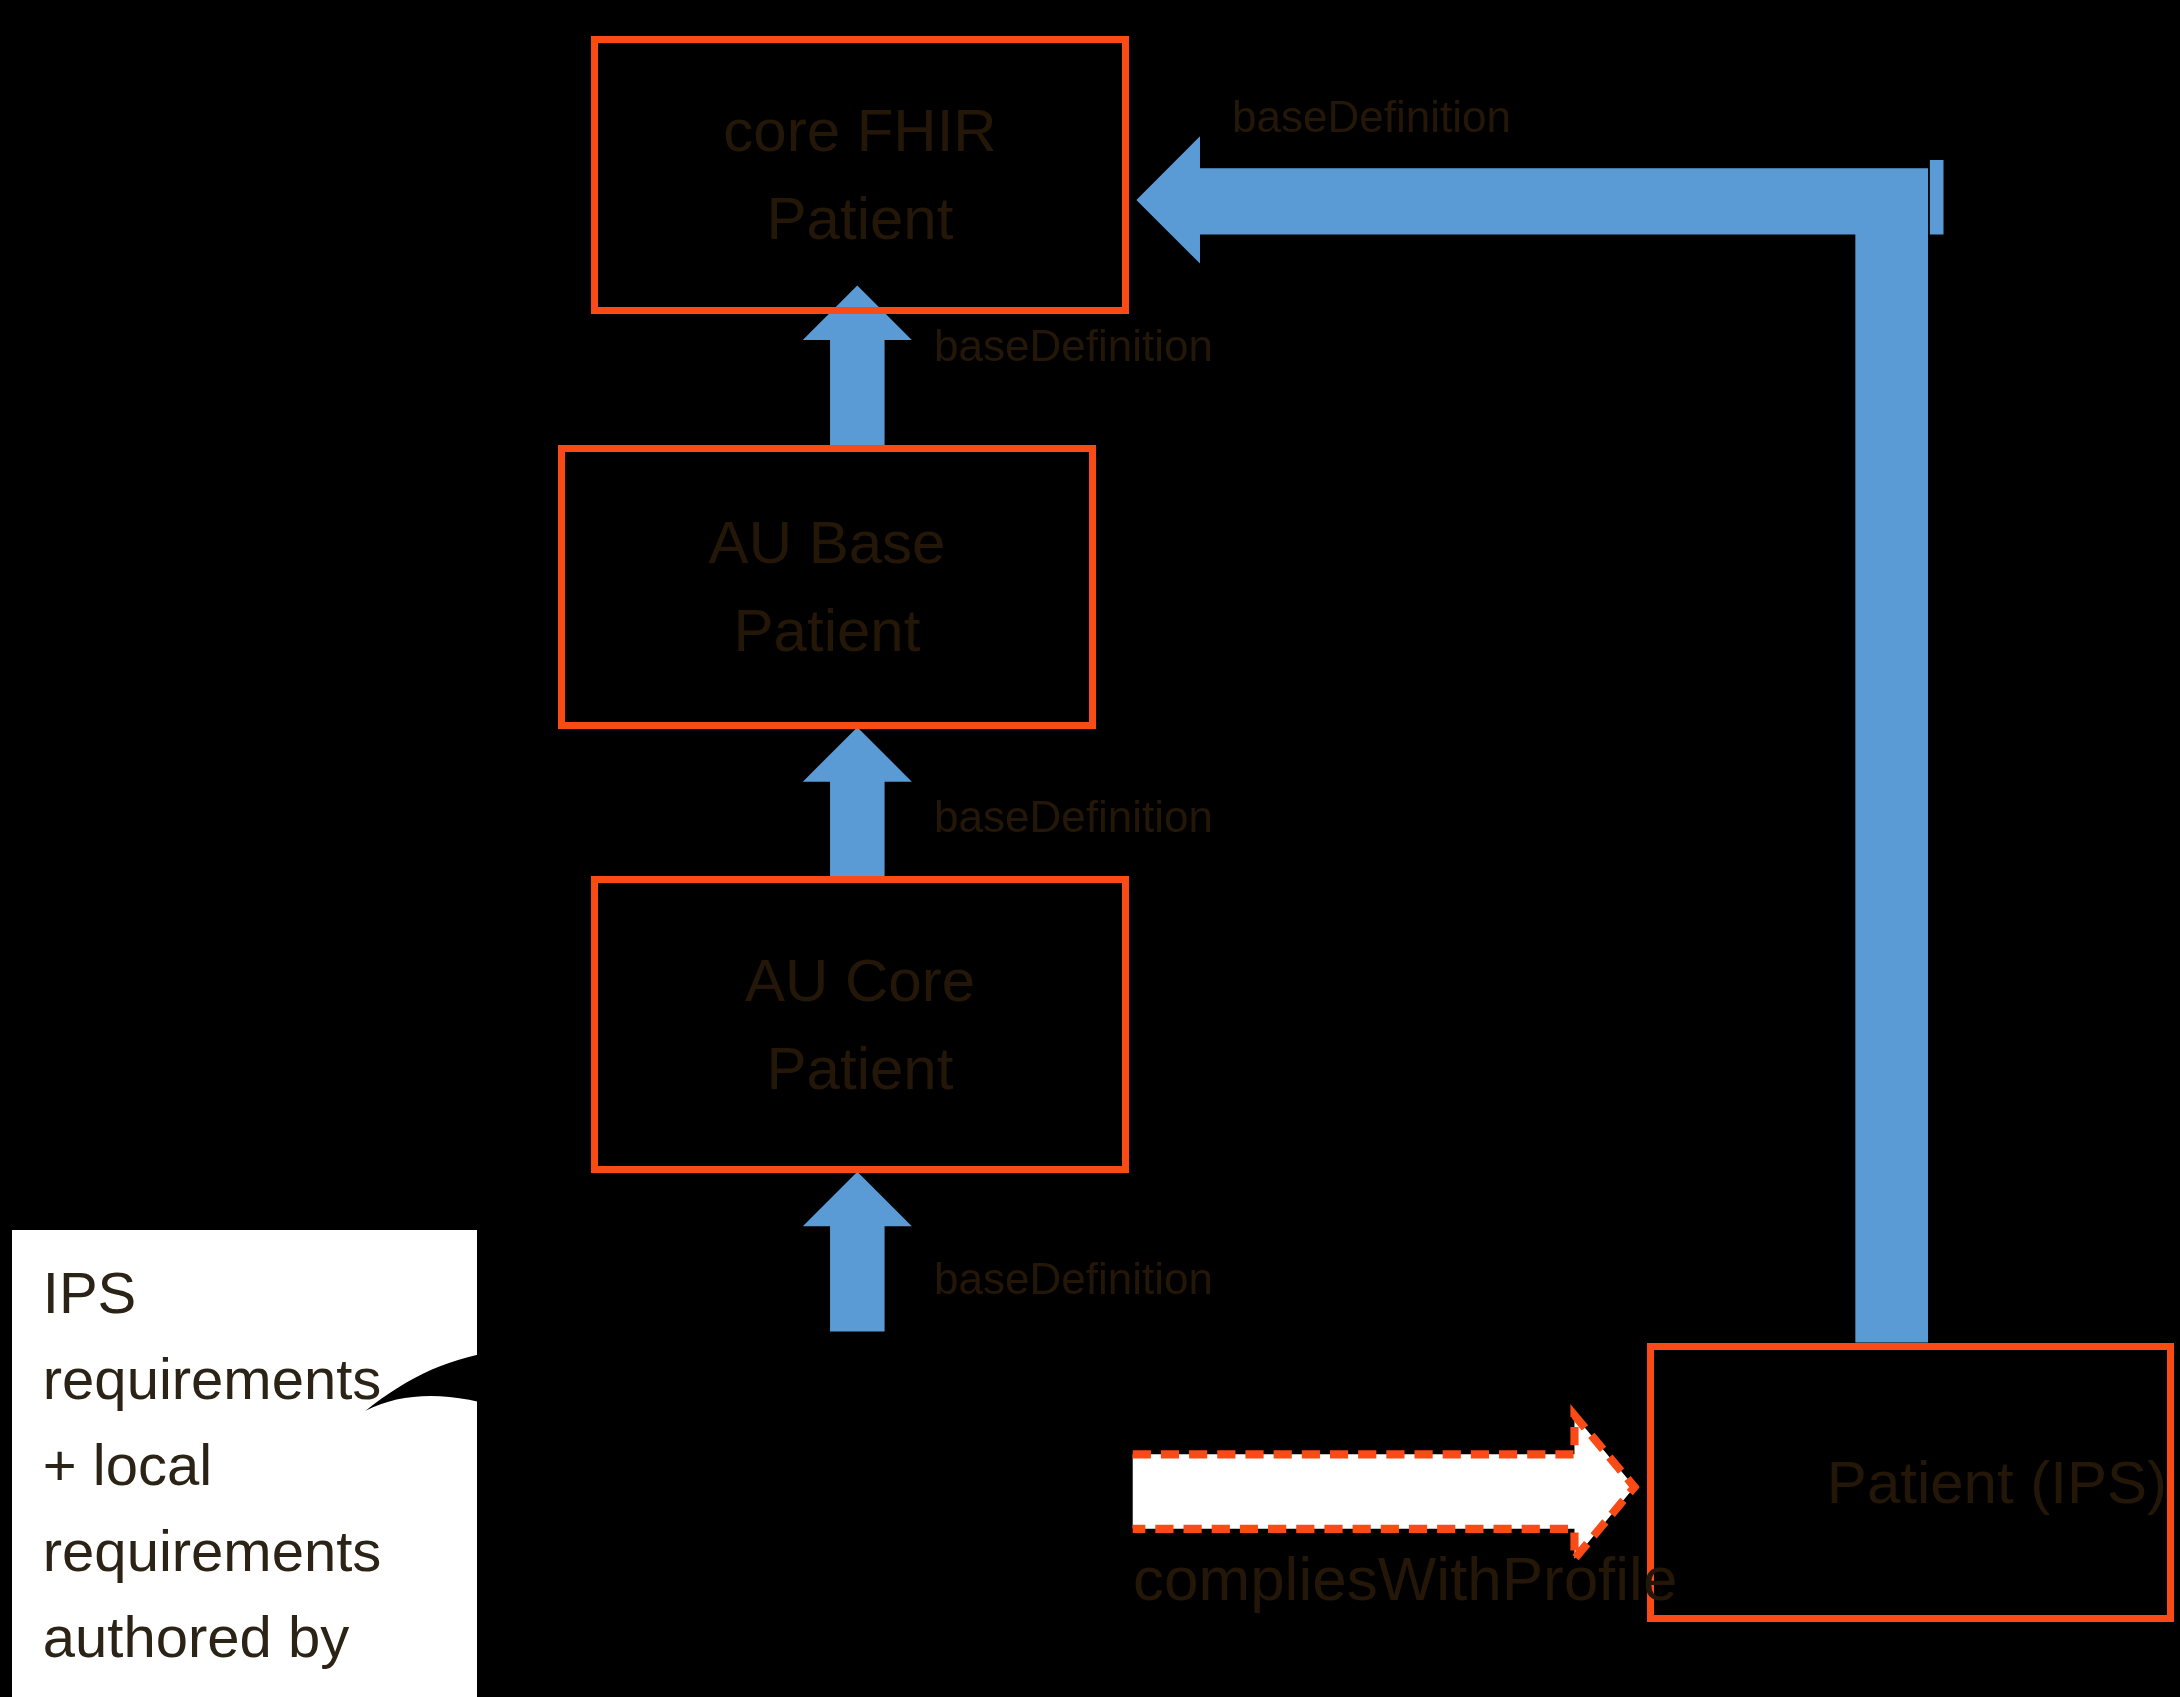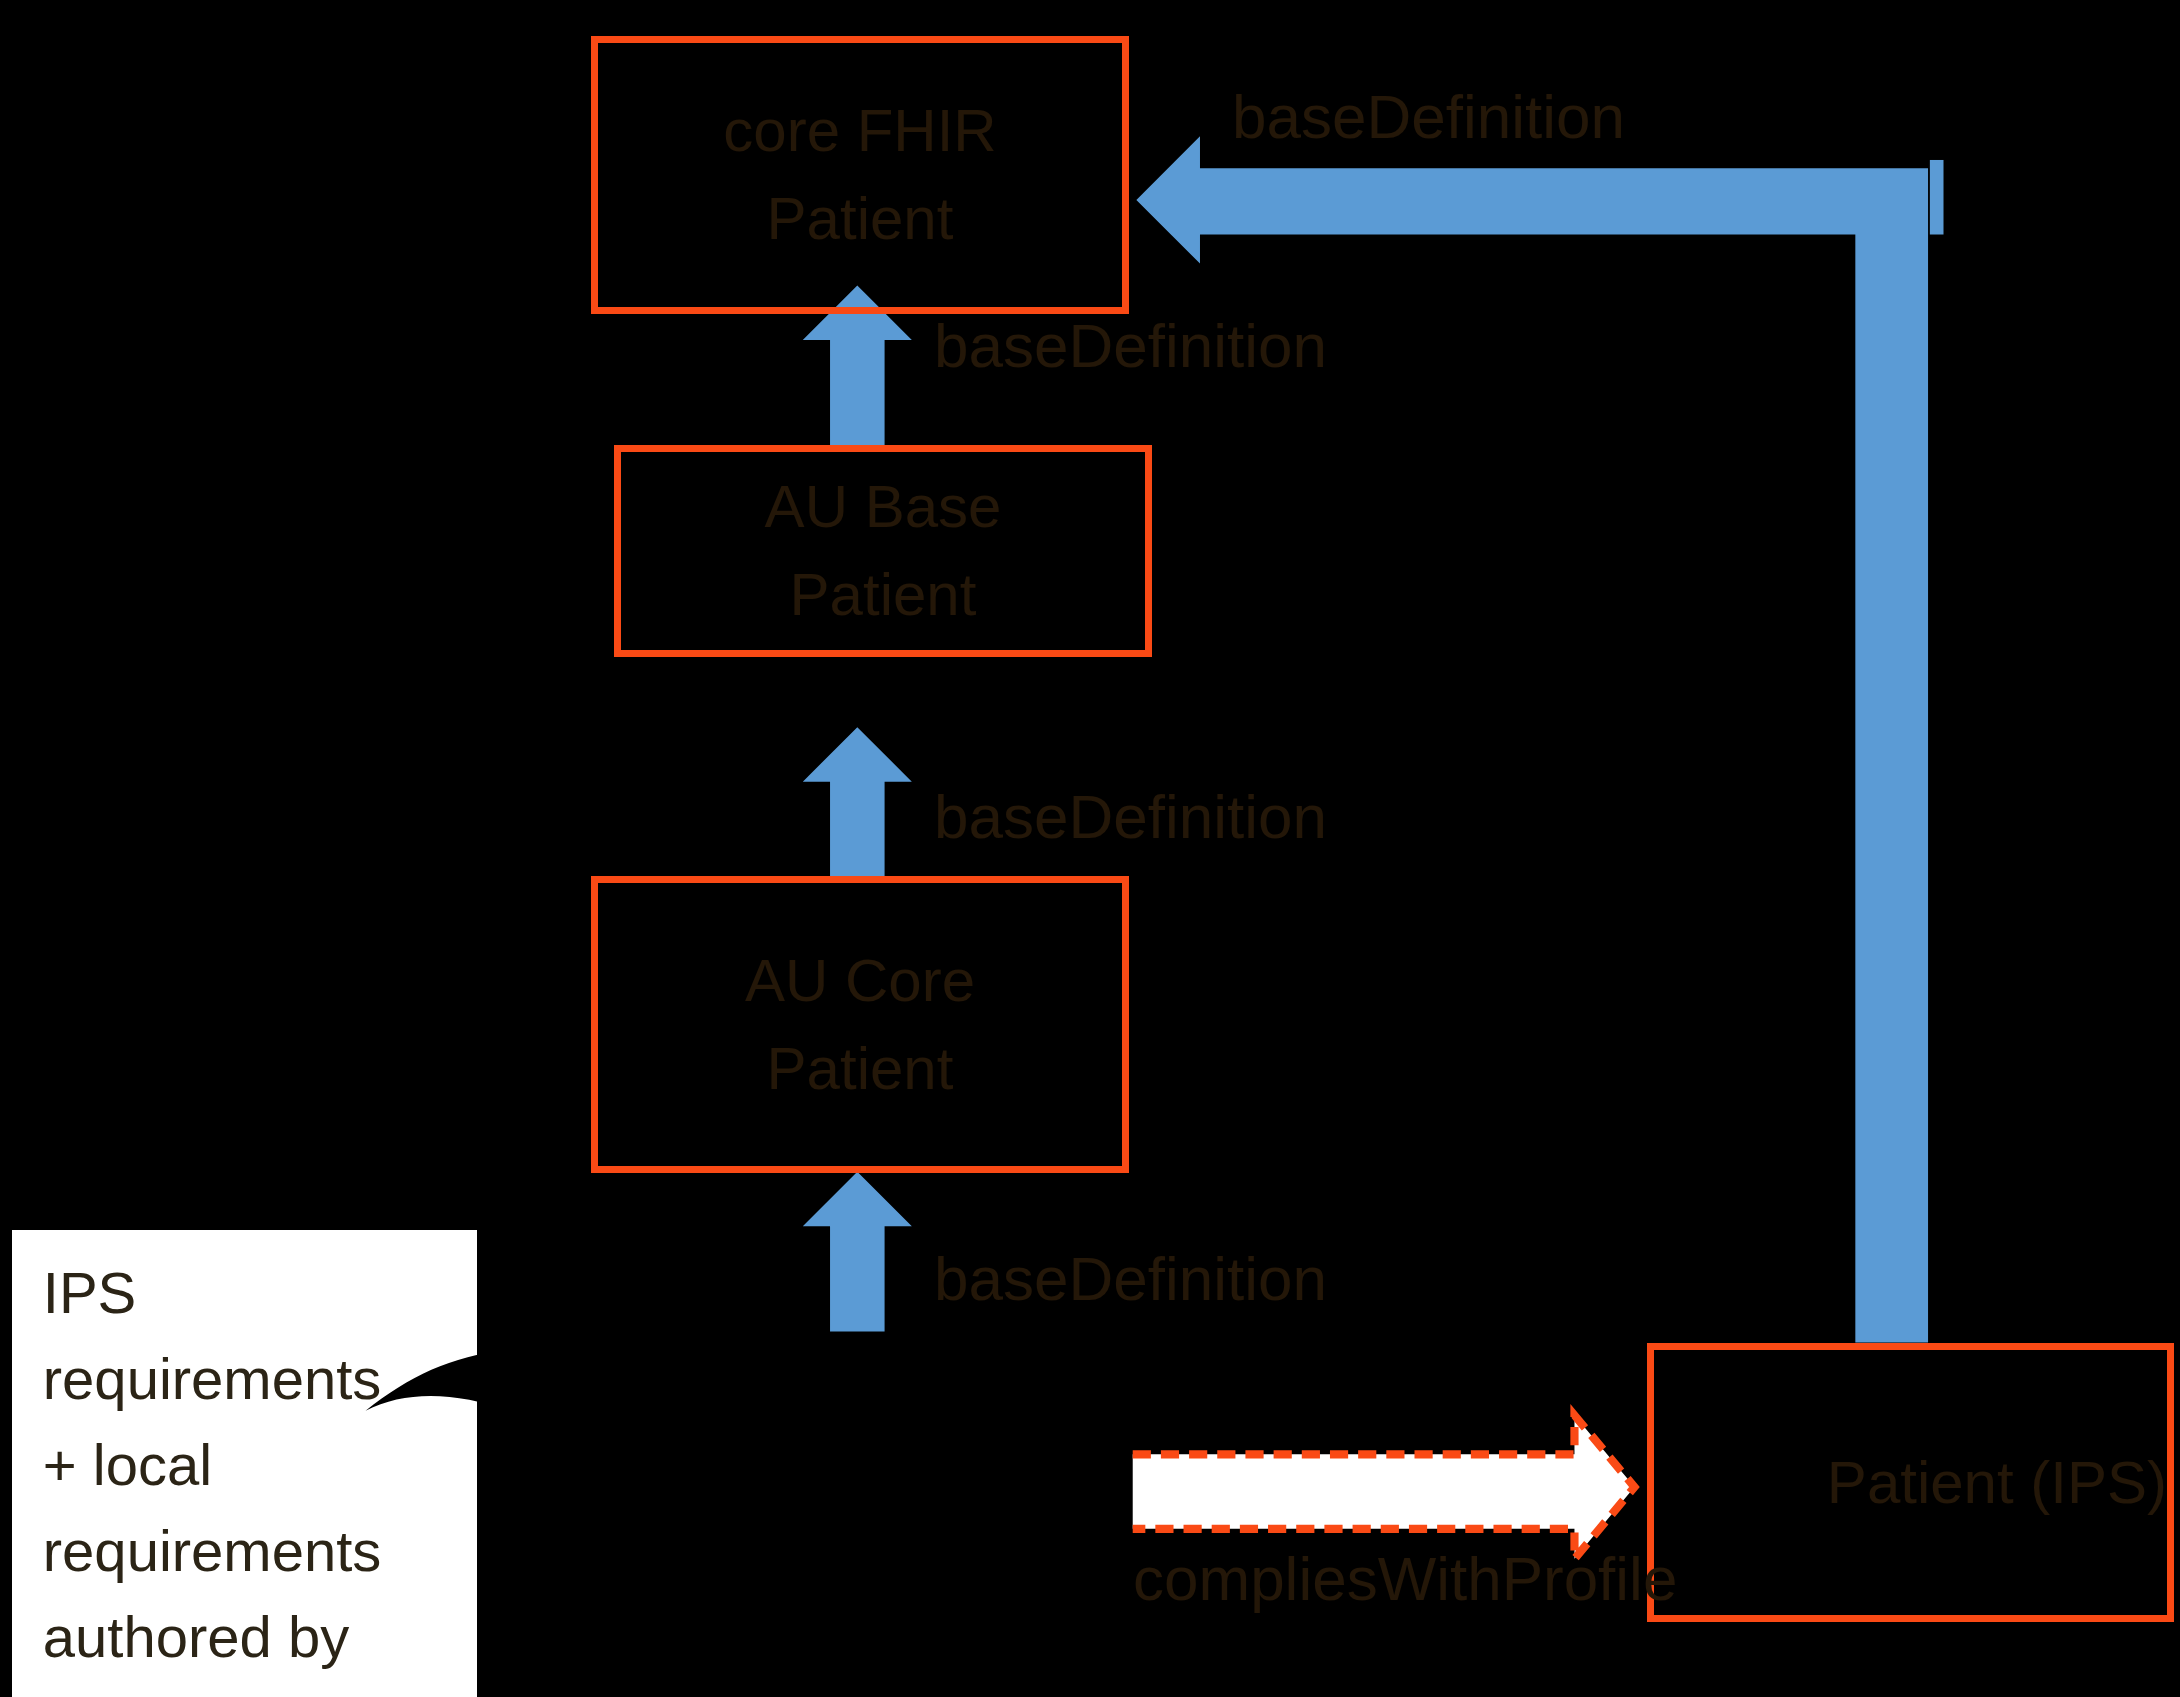--- a/index.html
+++ b/index.html
@@ -7,26 +7,26 @@
     position:relative;width:2180px;height:1697px;background:var(--bg,#000);
     font-family:"Liberation Sans",sans-serif;overflow:hidden;
   }
   .pbox{
     position:absolute;box-sizing:border-box;border:7.3px solid var(--accent_orange);
     display:flex;flex-direction:column;justify-content:center;align-items:center;
     text-align:center;color:var(--dark_text);font-size:60px;line-height:88px;
     background:transparent;
   }
   #box-core-fhir  {left:591px; top:7.3px;    width:538px;height:278px;margin-top:29px;}
-  #box-au-base    {left:614px; top:445px;  width:538px;height:212px;}
+  #box-au-base    {left:558px; top:445px;  width:538px;height:284px;}
   #box-au-core    {left:591px; top:876px;  width:538px;height:297px;}
   #box-au-ps      {left:589px; top:1330px; width:540px;height:286px;}
   #box-patient-ips{left:1647px;top:1343px; width:527px;height:279px;align-items:flex-end;}
   .edge-label{
-    position:absolute;color:var(--dark_text);font-size:62px;line-height:65px;
+    position:absolute;color:var(--dark_text);font-size:44px;line-height:65px;
     white-space:nowrap;
   }
   #lbl-top     {left:1232px;top:84px;}
   #lbl-a       {left:934px;top:313px;}
   #lbl-b       {left:934px;top:784px;}
   #lbl-c       {left:934px;top:1246px;}
   #lbl-complies{left:1133px;top:1546px;font-size:62px;}
   #callout{
     position:absolute;left:11.8px;top:1230px;width:465px;height:510px;
     background:var(--callout_bg);color:var(--callout_text);

